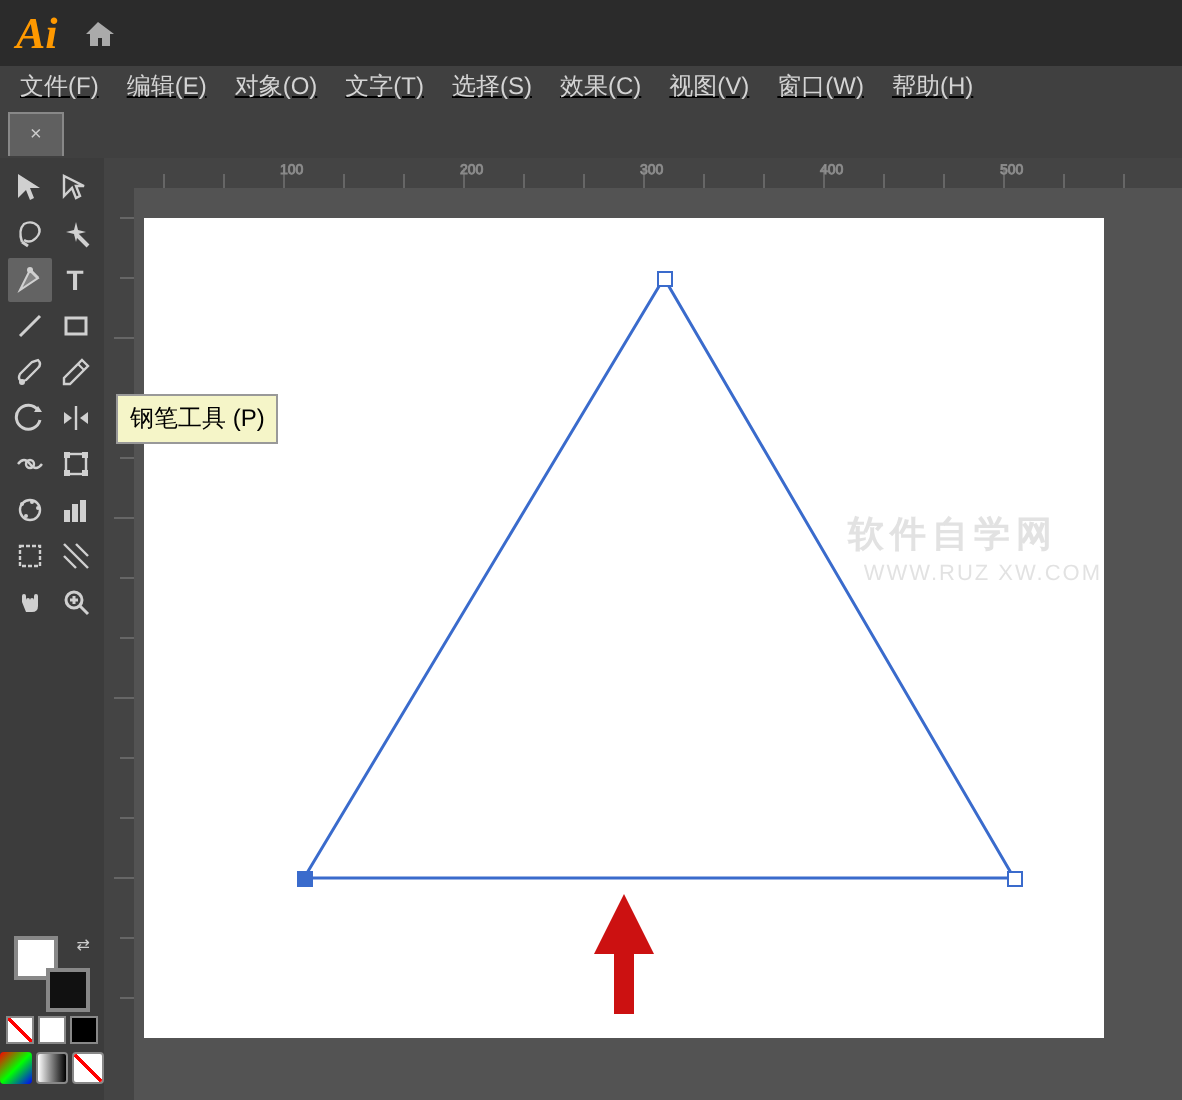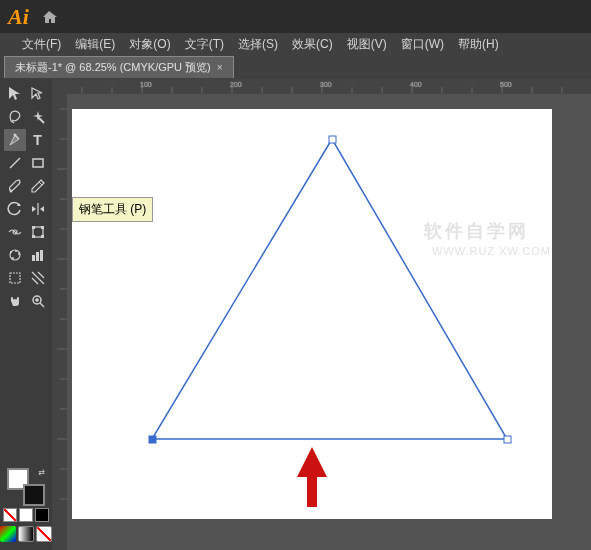--- a/index.html
+++ b/index.html
@@ -38,23 +38,24 @@
       color: #ccc;
       cursor: pointer;
     }
 
     
     #menubar {
       width: 100%;
       height: 22px;
       background: #404040;
       display: flex;
-      align-items: flex-end;
-      padding: 0 16px;
+      align-items: flex-start;
+      padding: 0 4px;
       gap: 2px;
+      text-decoration: underline;
     }
     .menu-item {
       color: #d4d4d4;
       padding: 2px 6px;
       cursor: pointer;
       font-size: 12px;
       white-space: nowrap;
     }
 
     
@@ -132,21 +133,21 @@
     }
     .tool-btn svg {
       width: 16px;
       height: 16px;
     }
 
     
     #tooltip {
       position: absolute;
       top: 118px;
-      left: 72px;
+      left: 58px;
       background: #f5f5c8;
       border: 1px solid #999;
       padding: 3px 6px;
       font-size: 12px;
       color: #000;
       z-index: 100;
       white-space: nowrap;
       pointer-events: none;
     }
 
@@ -278,21 +279,20 @@
     <div class="menu-item">文字(T)</div>
     <div class="menu-item">选择(S)</div>
     <div class="menu-item">效果(C)</div>
     <div class="menu-item">视图(V)</div>
     <div class="menu-item">窗口(W)</div>
     <div class="menu-item">帮助(H)</div>
   </div>
 
 <div id="tabbar">
   <div class="tab">
-    <span>未标题-1* @ 68.25% (CMYK/GPU 预览)</span>
     <span class="tab-close">×</span>
   </div>
 </div>
 
 <div id="main">
 
   <div id="toolbar">
 
     <div class="tool-row">
       <div class="tool-btn">
@@ -546,21 +546,21 @@
     <svg id="triangle-svg" viewBox="0 0 480 430">
 
       <polygon points="265,45 85,345 440,345" fill="none" stroke="#3a6bcc" stroke-width="1.5"></polygon>
 
       <rect x="262" y="42" width="7" height="7" fill="white" stroke="#3a6bcc" stroke-width="1"></rect>
       <rect x="82" y="342" width="7" height="7" fill="#3a6bcc" stroke="#3a6bcc" stroke-width="1"></rect>
       <rect x="437" y="342" width="7" height="7" fill="white" stroke="#3a6bcc" stroke-width="1"></rect>
     </svg>
 
     <div id="watermark">
-      <div style="font-size:18px;font-weight:bold;letter-spacing:3px;color:rgba(160,160,160,0.3);font-family:Arial,sans-serif;">软件自学网</div>
+      <div style="font-size:18px;font-weight:bold;letter-spacing:3px;color:rgba(160,160,160,0.3);font-family:Arial,sans-serif;margin-top:36px;">软件自学网</div>
       <div style="font-size:11px;color:rgba(160,160,160,0.3);letter-spacing:1px;font-family:Arial,sans-serif;margin-left:30px;">WWW.RUZ XW.COM</div>
     </div>
 
     <div id="red-arrow">
       <svg width="40" height="60" viewBox="0 0 40 60">
         <polygon points="20,0 35,30 25,30 25,60 15,60 15,30 5,30" fill="#cc1111"></polygon>
       </svg>
     </div>
 
   </div>

